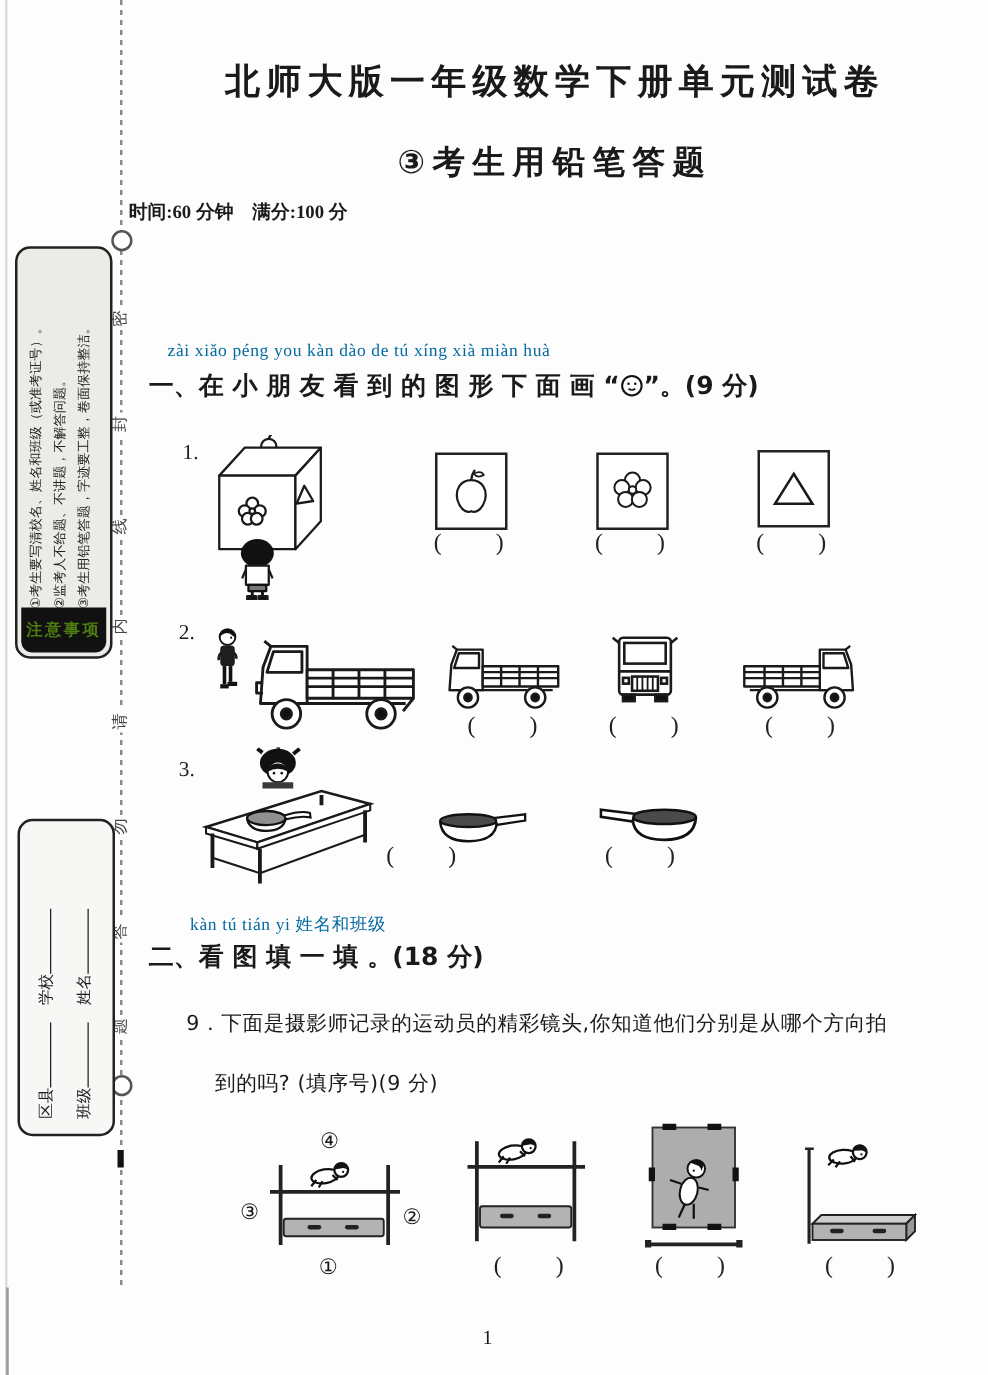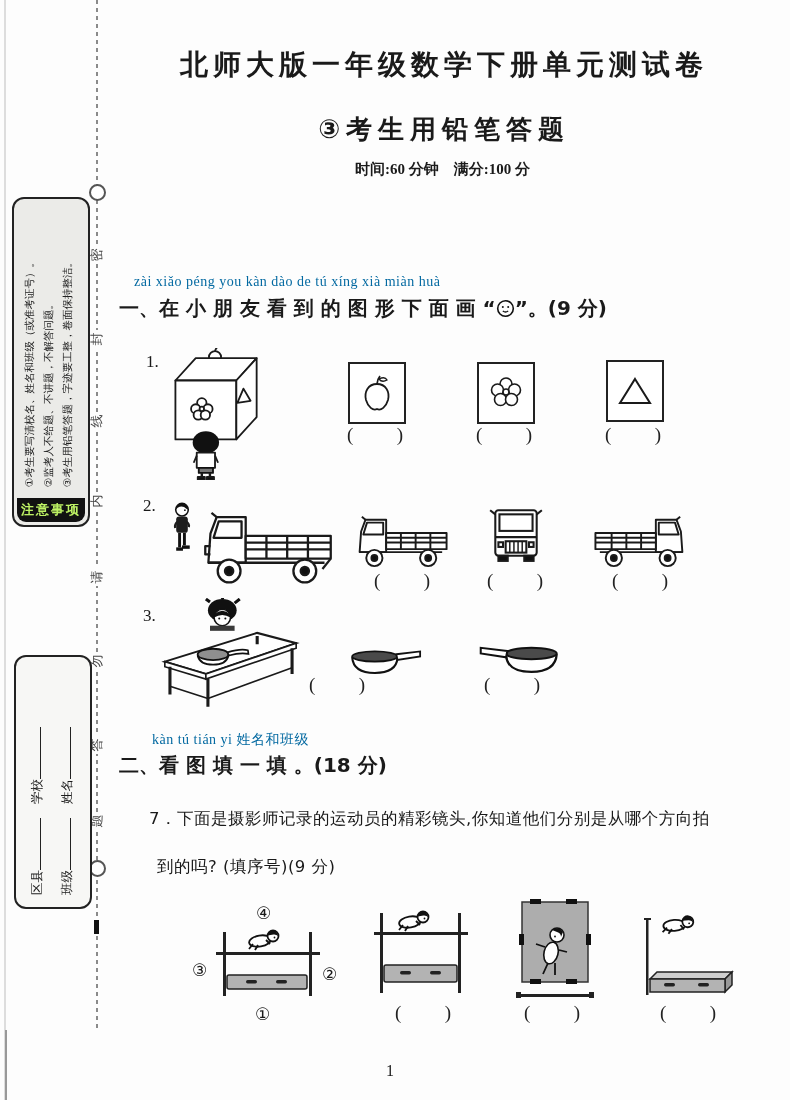--- a/index.html
+++ b/index.html
@@ -16,38 +16,38 @@
      background:#fdfdfd;transform:rotate(-90deg);font-family:"DejaVu Sans",sans-serif;line-height:18px;}
   .seal-hole{left:89px;width:13px;height:13px;border:2px solid #555;border-radius:50%;background:#fff;}
   .seal-tick{left:94px;top:920px;width:5px;height:14px;background:#111;}
   
   .notice-box{left:12px;top:197px;width:74px;height:326px;border:2px solid #222;
      border-radius:12px;background:#ebebe8;}
   .notice-rotated{position:absolute;left:6px;top:288px;width:282px;height:62px;
      transform:rotate(-90deg);transform-origin:0 0;}
   .notice-line{font-size:10.5px;line-height:19px;white-space:nowrap;color:#222;
      font-family:"DejaVu Sans",sans-serif;}
-  .notice-header{position:absolute;left:3px;right:3px;bottom:3px;height:24px;background:#111;
-     color:#bef264;border-radius:0 0 9px 9px;display:flex;align-items:center;justify-content:center;
+  .notice-header{position:absolute;left:3px;right:3px;bottom:3px;height:36px;background:#111;
+     color:#4d7c0f;border-radius:0 0 9px 9px;display:flex;align-items:center;justify-content:center;
      font-size:13px;font-weight:bold;letter-spacing:2px;font-family:"DejaVu Sans",sans-serif;}
   
   .info-box{left:14px;top:655px;width:74px;height:250px;border:2px solid #222;
      border-radius:12px;background:#f7f7f5;}
   .info-rotated{position:absolute;left:6px;top:238px;width:226px;height:62px;
      transform:rotate(-90deg);transform-origin:0 0;}
   .info-line{font-size:12.5px;line-height:30px;white-space:nowrap;
      font-family:"DejaVu Sans",sans-serif;}
   .blank{display:inline-block;width:52px;border-bottom:1.5px solid #222;height:14px;
      vertical-align:baseline;margin-right:10px;}
   
   .title{left:120px;top:46px;width:648px;text-align:center;font-size:28px;font-weight:900;
      letter-spacing:5px;font-family:"DejaVu Sans",sans-serif;}
   .subtitle{left:120px;top:112px;width:648px;text-align:center;font-size:26px;font-weight:900;
      letter-spacing:6px;font-family:"DejaVu Sans",sans-serif;}
-  .meta{left:120px;top:160px;width:645px;text-align:center;font-size:15px;font-weight:bold;}
+  .meta{left:103px;top:160px;width:645px;text-align:left;font-size:15px;font-weight:bold;}
   
   table.score{left:120px;top:195px;position:absolute;border-collapse:collapse;table-layout:fixed;}
   table.score td{border:1.6px solid #333;height:26px;text-align:center;font-size:13.5px;
      font-family:"DejaVu Sans",sans-serif;padding:0;}
   
   .pinyin{font-size:14px;letter-spacing:0.5px;font-family:"Liberation Serif",serif;color:#0369a1;}
   .sec-head{font-size:20px;font-weight:bold;font-family:"DejaVu Sans",sans-serif;}
   .q-num{font-size:17px;}
   .body-text{font-size:16.5px;letter-spacing:0.5px;font-family:"DejaVu Sans",sans-serif;}
   .paren{display:inline-flex;justify-content:space-between;width:56px;font-size:19px;color:#222;}
@@ -297,22 +297,22 @@
     <span>(</span>
     <span>)</span>
   </div>
 <div class="abs paren" style="left:484px;top:674px;">
     <span>(</span>
     <span>)</span>
   </div>
 
 <div class="abs pinyin" style="left:152px;top:731px;">kàn  tú  tián  yi  姓名和班级</div>
 <div class="abs sec-head" style="left:119px;top:752px;">二、看  图  填  一  填 。(18 分)</div>
-<div class="abs body-text" style="left:149px;top:808px;width:600px;">7．下面是摄影师记录的运动员的精彩镜头,你知道他们分别是从哪个方向拍</div>
-<div class="abs body-text" style="left:157px;top:856px;">到的吗? (填序号)(9 分)</div>
+<div class="abs body-text" style="left:149px;top:808px;width:600px;">9．下面是摄影师记录的运动员的精彩镜头,你知道他们分别是从哪个方向拍</div>
+<div class="abs body-text" style="left:172px;top:856px;">到的吗? (填序号)(9 分)</div>
 
 <div class="abs circled" style="left:256px;top:903px;">④</div>
 <div class="abs circled" style="left:192px;top:960px;">③</div>
 <div class="abs circled" style="left:322px;top:964px;">②</div>
 <div class="abs circled" style="left:255px;top:1004px;">①</div>
 <svg class="abs" style="left:214px;top:920px;" width="108" height="88" viewBox="0 0 108 88">
   <rect x="9" y="12" width="3" height="64" fill="#222"></rect>
     <rect x="95" y="12" width="3" height="64" fill="#222"></rect>
   <rect x="2" y="32" width="104" height="3" fill="#222"></rect>
   <rect x="13" y="55" width="80" height="14" rx="2" fill="#b3b3b3" stroke="#222" stroke-width="1.5"></rect>

